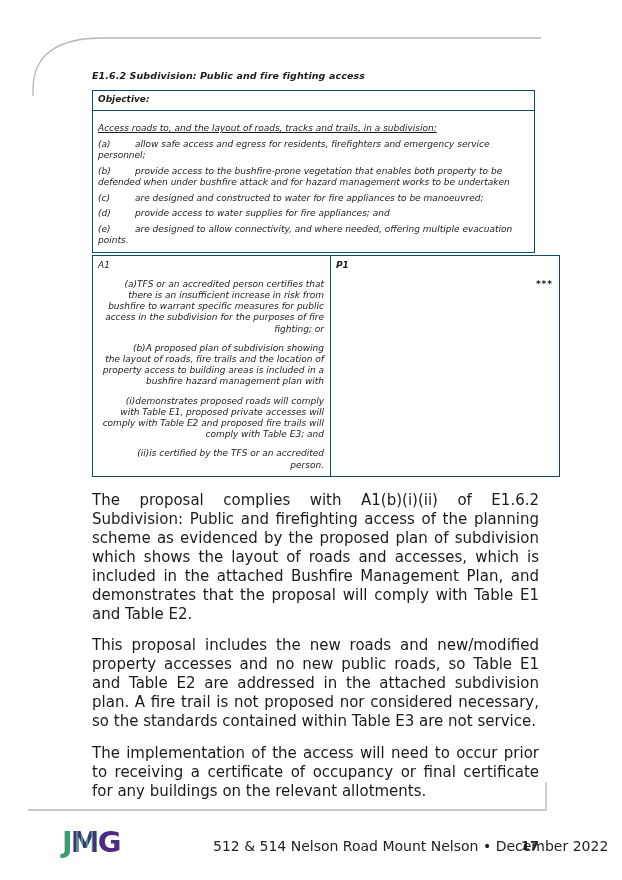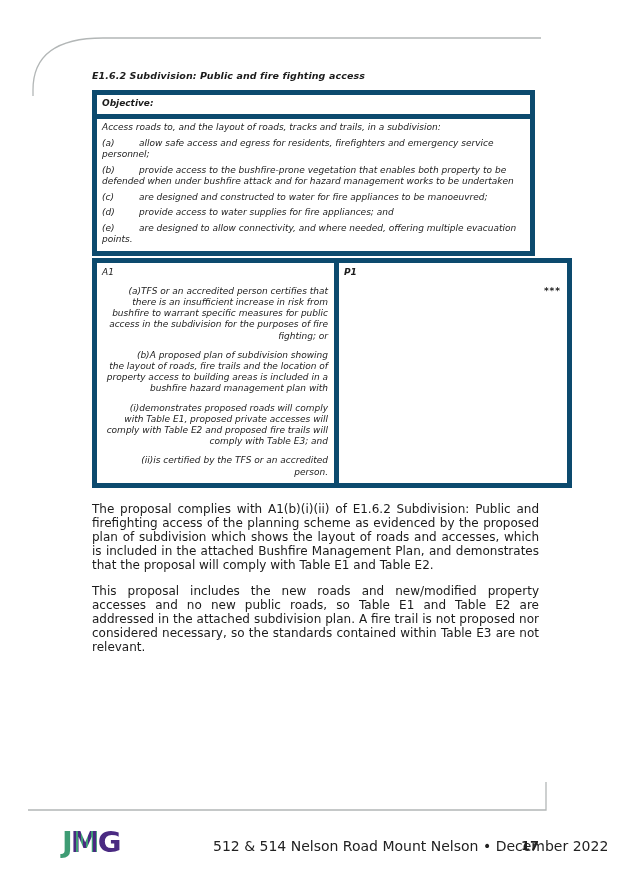--- a/index.html
+++ b/index.html
@@ -22,38 +22,38 @@
   .doc-title{
     font-size:9.5px;font-weight:bold;font-style:italic;
     margin:0 0 9px 0;letter-spacing:0.1px;
   }
 
   table.doc-table{
     border-collapse:collapse;width:443px;table-layout:fixed;
     font-style:italic;font-size:9px;line-height:11.2px;
   }
   table.doc-table td,table.doc-table th{
-    border:5px solid #0c4a6e;vertical-align:top;
+    border:1px solid #0c4a6e;vertical-align:top;
     padding:3px 6px 5px 5px;text-align:left;
   }
   table.doc-table th{font-weight:bold;font-style:italic;font-size:9px;}
   .tbl-gap{height:2px;}
 
   .item{margin:4.5px 0 0 0;}
-  .item:first-child{margin-top:0;}
+  .item:first-child{margin-top:9px;text-decoration:underline;}
   .tag{display:inline-block;width:37px;}
   .id-line{margin:1px 0 0 0;}
   .cell-item{margin:8px 0 0 0;text-align:right;}
   .stars{letter-spacing:1px;}
 
   .col-as{width:226px;font-style:italic;}
   .col-pc{width:217px;font-weight:bold;}
 
   .body-par{
-    font-size:12px;line-height:14px;text-align:justify;
+    font-size:15px;line-height:19px;text-align:justify;
     margin:0 0 12.5px 0;font-style:normal;
   }
   #paragraphs{margin-top:14px;width:447px;}
 
   
   #footer{position:absolute;left:0;top:826px;width:622px;height:40px;}
   #logo{
     position:absolute;left:62px;top:2px;
     font-weight:800;font-size:29px;line-height:29px;
     letter-spacing:-2px;font-family:"DejaVu Sans","Liberation Sans",sans-serif;
@@ -121,21 +121,22 @@
           <td class="col-pc">
             <p class="id-line">P1</p>
             <p class="cell-item stars">***</p>
           </td>
         </tr>
       </tbody>
     </table>
 
     <div id="paragraphs">
       <p class="body-par">The proposal complies with A1(b)(i)(ii) of E1.6.2 Subdivision: Public and firefighting access of the planning scheme as evidenced by the proposed plan of subdivision which shows the layout of roads and accesses, which is included in the attached Bushfire Management Plan, and demonstrates that the proposal will comply with Table E1 and Table E2.</p>
-      <p class="body-par">This proposal includes the new roads and new/modified property accesses and no new public roads, so Table E1 and Table E2 are addressed in the attached subdivision plan.  A fire trail is not proposed nor considered necessary, so the standards contained within Table E3 are not relevant.</p>
+      <p class="body-par">This proposal includes the new roads and new/modified property accesses and no new public roads, so Table E1 and Table E2 are addressed in the attached subdivision plan.  A fire trail is not proposed nor considered necessary, so the standards contained within Table E3 are not service.</p>
+      <p class="body-par">The implementation of the access will need to occur prior to receiving a certificate of occupancy or final certificate for any buildings on the relevant allotments.</p>
     </div>
 
   </div>
 
   <div id="footer">
     <div id="logo"><span class="lj">J</span><span class="lm">M</span><span class="lg">G</span></div>
     <div id="footer-text">512 &amp; 514 Nelson Road Mount Nelson • December 2022</div>
     <div id="page-number">17</div>
   </div>
 

